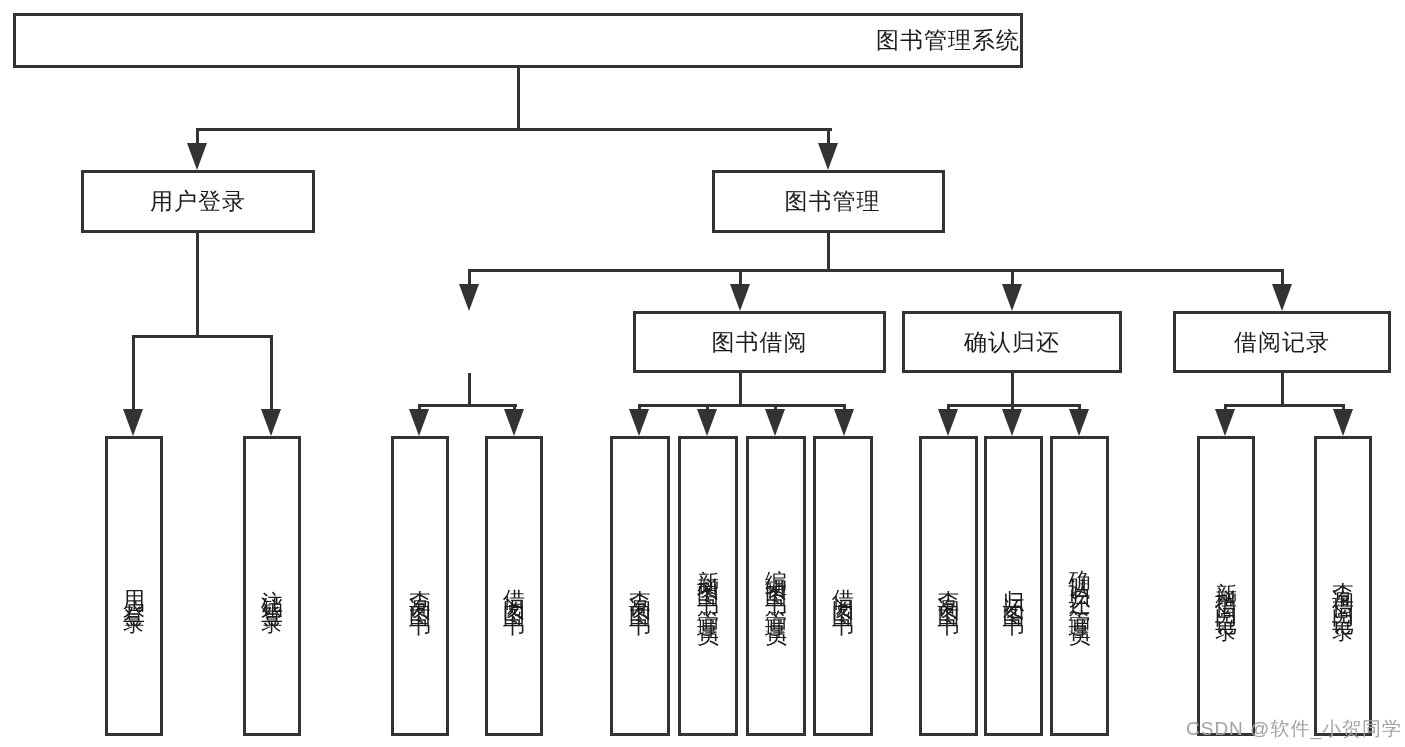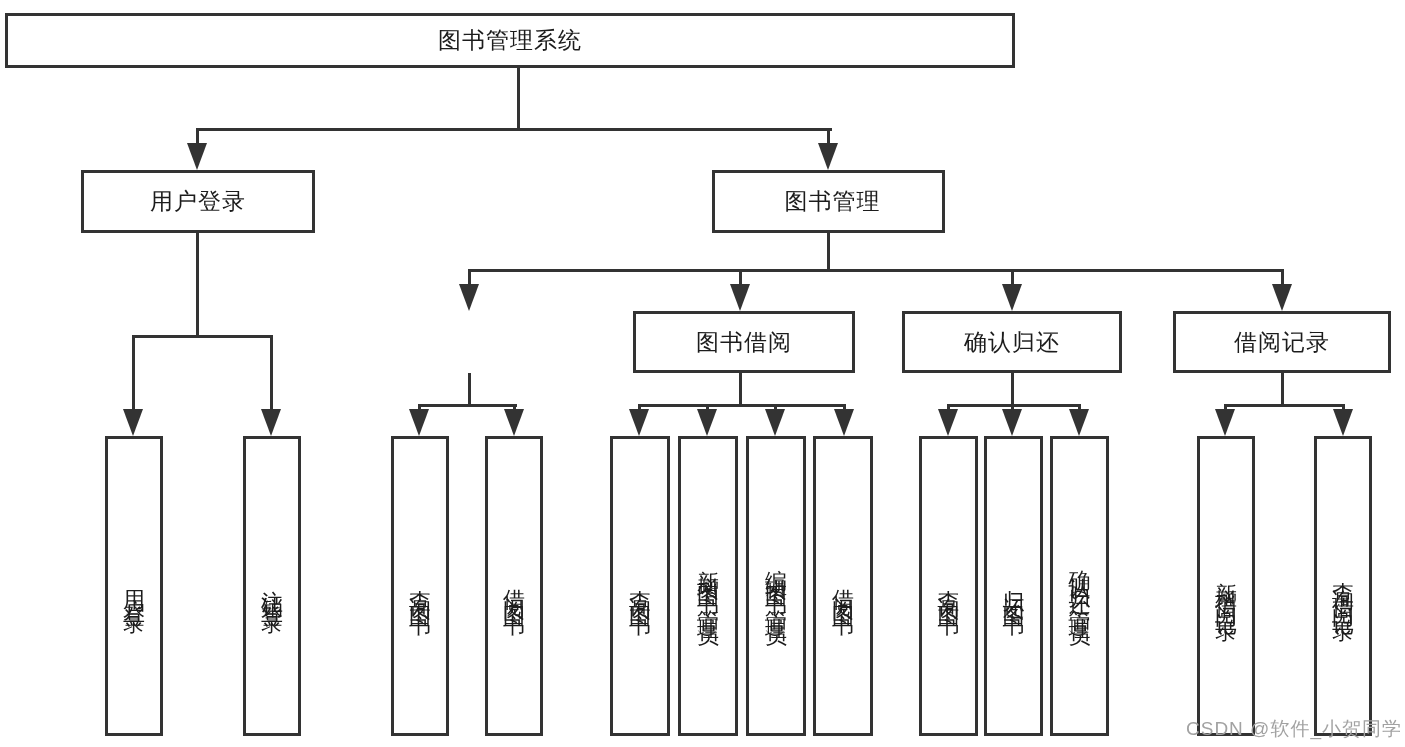--- a/index.html
+++ b/index.html
@@ -26,21 +26,21 @@
   .watermark{
     position:absolute;left:1186px;top:716px;z-index:9;
     color:#a2a2a2;font-size:19px;letter-spacing:1px;white-space:nowrap;
   }
 </style>
 </head>
 <body>
 
 <div class="stage">
 
-  <div class="box" style="left:5px;top:13px;width:1010px;height:55px;">
+  <div class="box" style="left:13px;top:13px;width:1010px;height:55px;justify-content:flex-end;">
     <span>图书管理系统</span>
   </div>
 
   <div class="vline" style="left:517px;top:68px;width:3px;height:63px;"></div>
   <div class="hline" style="left:197px;top:128px;width:635px;height:3px;"></div>
   <div class="vline" style="left:196px;top:128px;width:3px;height:18px;"></div>
   <div class="arrow" style="left:187px;top:143px;"></div>
   <div class="vline" style="left:827px;top:128px;width:3px;height:18px;"></div>
   <div class="arrow" style="left:818px;top:143px;"></div>
 
@@ -62,21 +62,21 @@
   <div class="hline" style="left:468px;top:269px;width:816px;height:3px;"></div>
   <div class="vline" style="left:468px;top:269px;width:3px;height:16px;"></div>
   <div class="arrow" style="left:459px;top:284px;"></div>
   <div class="vline" style="left:739px;top:269px;width:3px;height:16px;"></div>
   <div class="arrow" style="left:730px;top:284px;"></div>
   <div class="vline" style="left:1011px;top:269px;width:3px;height:16px;"></div>
   <div class="arrow" style="left:1002px;top:284px;"></div>
   <div class="vline" style="left:1281px;top:269px;width:3px;height:16px;"></div>
   <div class="arrow" style="left:1272px;top:284px;"></div>
 
-  <div class="box" style="left:633px;top:311px;width:222px;height:62px;">
+  <div class="box" style="left:633px;top:311px;width:253px;height:62px;">
     <span>图书借阅</span>
   </div>
   <div class="box" style="left:902px;top:311px;width:220px;height:62px;">
     <span>确认归还</span>
   </div>
   <div class="box" style="left:1173px;top:311px;width:218px;height:62px;">
     <span>借阅记录</span>
   </div>
 
   <div class="vline" style="left:468px;top:373px;width:3px;height:34px;"></div>

